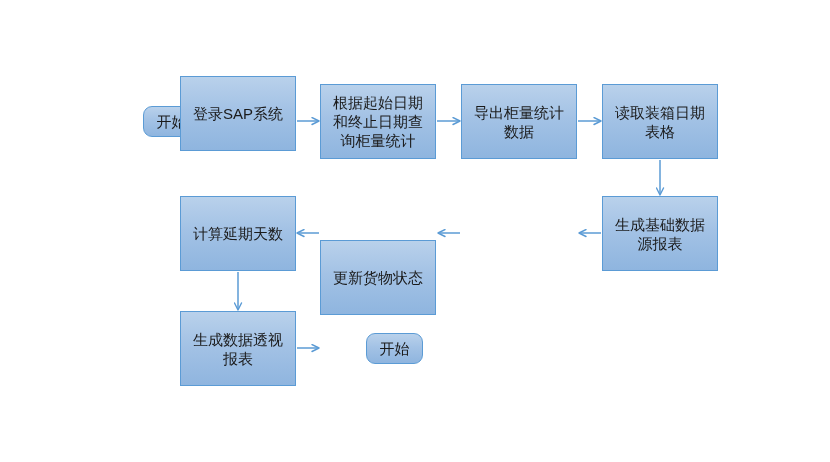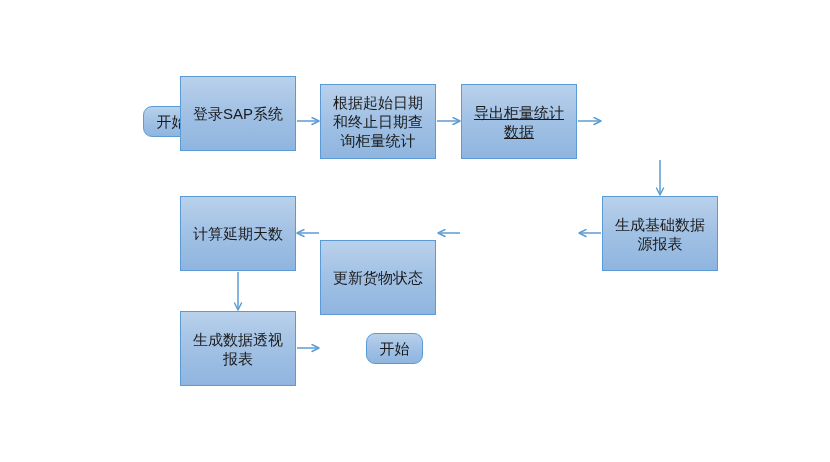--- a/index.html
+++ b/index.html
@@ -72,22 +72,24 @@
       <line x1="238" y1="272" x2="238" y2="309" marker-end="url(#arrowhead)"></line>
       <line x1="297" y1="348" x2="318" y2="348" marker-end="url(#arrowhead)"></line>
     </g>
   </svg>
 
   <div class="node terminator" style="left:98px;  top:106px;">开始</div>
   <div class="node process" style="left:180px; top:76px;">登录SAP系统</div>
   <div class="node process" style="left:320px; top:84px;">根据起始日期
 和终止日期查
 询柜量统计</div>
-  <div class="node process" style="left:461px; top:84px;text-decoration:underline;">导出柜量统计
+  <div class="node process" style="left:461px; top:84px;">导出柜量统计
 数据</div>
+  <div class="node process" style="left:602px; top:84px;">读取装箱日期
+表格</div>
 
   <div class="node process" style="left:602px; top:196px;">生成基础数据
 源报表</div>
   <div class="node process" style="left:320px; top:196px;margin-top:44px;">更新货物状态</div>
   <div class="node process" style="left:180px; top:311px;">生成数据透视
 报表</div>
 
   <div class="node process" style="left:180px; top:196px;">计算延期天数</div>
   <div class="node terminator" style="left:321px; top:333px;">开始</div>
 

